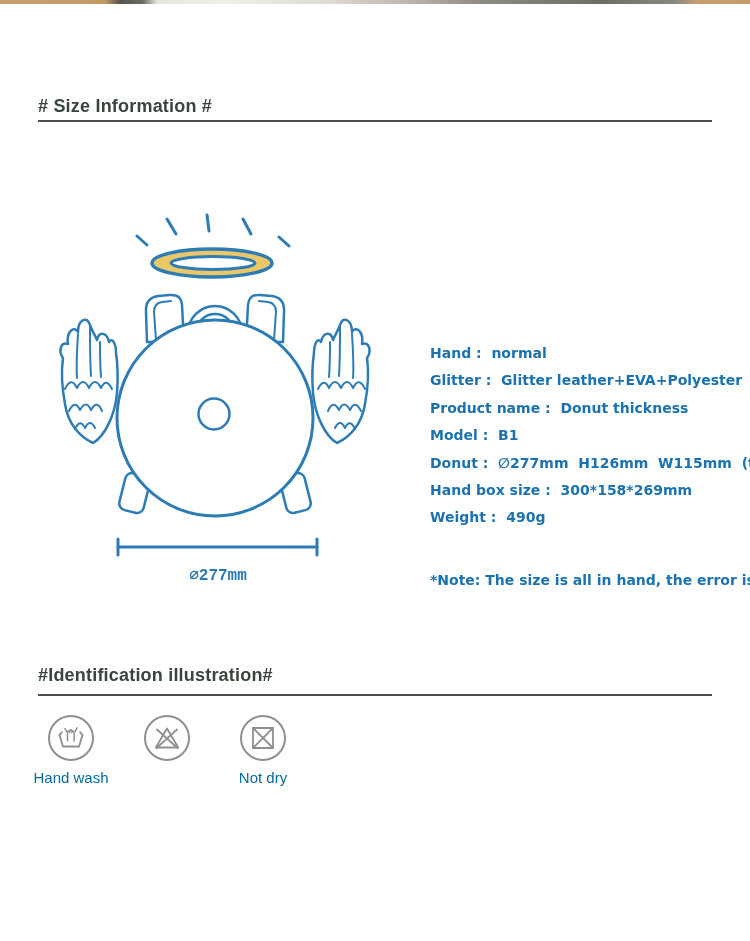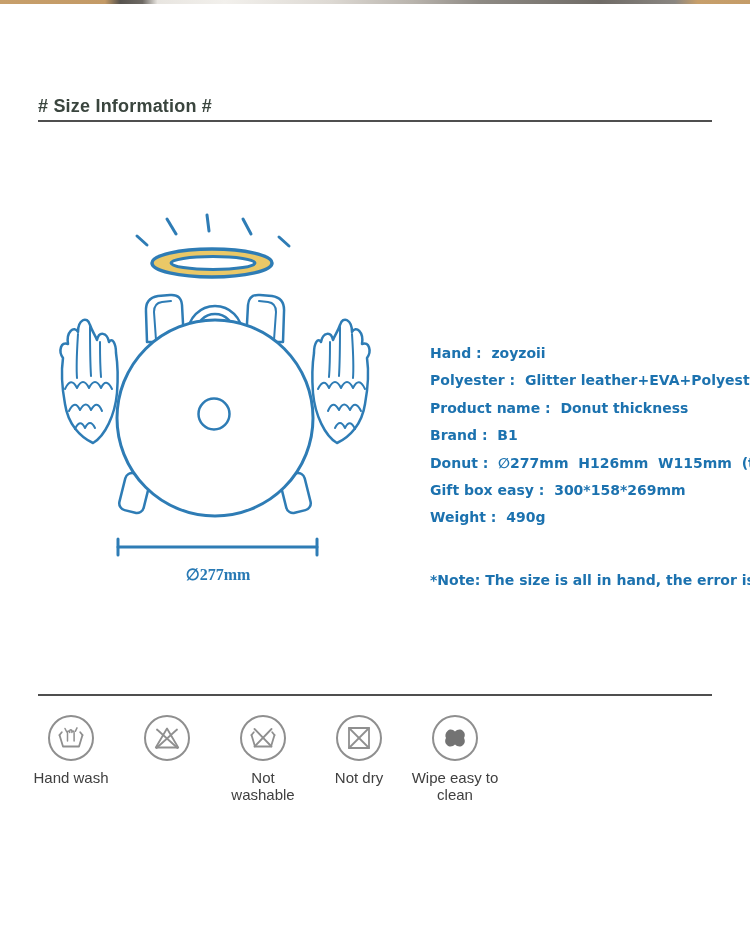--- a/index.html
+++ b/index.html
@@ -11,30 +11,30 @@
       #8a8681 90%,#c79f6b 93%,#c49c68 100%);}
   .sec-heading{position:absolute;left:38px;font-size:18px;font-weight:bold;
     color:#3a453e;letter-spacing:.2px;white-space:pre;}
   #size-heading{top:96px;}
   #care-heading{top:665px;}
   .rule{position:absolute;left:38px;width:674px;height:2px;background:#4f4f4f;}
   #rule-size{top:120px;}
   #rule-care{top:694px;}
   .illu-svg{position:absolute;left:52px;top:203px;width:330px;height:360px;}
   .dim-label{position:absolute;left:118px;top:565px;width:200px;text-align:center;
-    color:#2879b4;font-weight:bold;font-size:16px;font-family:Liberation Serif, serif;}
+    color:#2879b4;font-weight:bold;font-size:16px;font-family:Liberation Mono, monospace;}
   .specs{position:absolute;left:430px;top:340px;color:#1c72af;font-size:14px;
     font-weight:bold;font-family:"DejaVu Sans",sans-serif;}
   .spec-row{line-height:27.4px;white-space:pre;}
   .note{position:absolute;left:430px;top:572px;color:#1c72af;font-size:14px;
     font-weight:bold;font-family:"DejaVu Sans",sans-serif;white-space:pre;}
   .care-row{position:absolute;left:26px;top:714px;display:flex;gap:6px;}
   .care-item{width:90px;display:flex;flex-direction:column;align-items:center;}
   .care-circle{width:48px;height:48px;display:block;}
-  .care-label{margin-top:7px;font-size:15px;line-height:17px;color:#404040;text-align:center;}
+  .care-label{margin-top:7px;font-size:15px;line-height:17px;color:#0369a1;text-align:center;}
 </style>
 </head>
 <body>
 
 <div class="page">
 
   <div class="top-strip"></div>
 
   <div class="sec-heading" id="size-heading"># Size Information #</div>
   <div class="rule" id="rule-size"></div>
@@ -85,30 +85,31 @@
       <g stroke-width="3">
         <line x1="118" y1="547" x2="317" y2="547"></line>
         <line x1="118" y1="539" x2="118" y2="555"></line>
         <line x1="317" y1="539" x2="317" y2="555"></line>
       </g>
     </g>
   </svg>
   <div class="dim-label">∅277mm</div>
 
   <div class="specs">
-    <div class="spec-row"><span>Hand</span><span> :  </span><span>zoyzoii</span></div>
-    <div class="spec-row"><span>Polyester</span><span> :  </span><span>Glitter leather+EVA+Polyester</span></div>
+    <div class="spec-row"><span>Hand</span><span> :  </span><span>normal</span></div>
+    <div class="spec-row"><span>Glitter</span><span> :  </span><span>Glitter leather+EVA+Polyester</span></div>
     <div class="spec-row"><span>Product name</span><span> :  </span><span>Donut thickness</span></div>
-    <div class="spec-row"><span>Brand</span><span> :  </span><span>B1</span></div>
+    <div class="spec-row"><span>Model</span><span> :  </span><span>B1</span></div>
     <div class="spec-row"><span>Donut</span><span> :  </span><span>∅277mm  H126mm  W115mm  (thickness)</span></div>
-    <div class="spec-row"><span>Gift box easy</span><span> :  </span><span>300*158*269mm</span></div>
+    <div class="spec-row"><span>Hand box size</span><span> :  </span><span>300*158*269mm</span></div>
     <div class="spec-row"><span>Weight</span><span> :  </span><span>490g</span></div>
   </div>
   <div class="note">*Note: The size is all in hand, the error is normal</div>
 
+  <div class="sec-heading" id="care-heading">#Identification illustration#</div>
   <div class="rule" id="rule-care"></div>
 
   <div class="care-row">
 
     <div class="care-item">
       <svg class="care-circle" viewBox="0 0 48 48">
         <g stroke="#8f8f8f" fill="none" stroke-width="1.8" stroke-linecap="round" stroke-linejoin="round">
           <circle cx="24" cy="24" r="22" stroke-width="2"></circle>
           <path d="M12.5,21 L16,32.5 L32,32.5 L35.5,21"></path>
           <path d="M12.5,21 L14.8,18.2"></path>
@@ -126,53 +127,29 @@
         <g stroke="#8f8f8f" fill="none" stroke-width="1.8" stroke-linecap="round" stroke-linejoin="round">
           <circle cx="24" cy="24" r="22" stroke-width="2"></circle>
           <path d="M24,14.5 L12.8,33.5 H35.2 Z"></path>
           <line x1="14" y1="15.5" x2="34.5" y2="34"></line>
           <line x1="34" y1="15.5" x2="13.5" y2="34"></line>
         </g>
       </svg>
     </div>
 
 
-    <div class="care-item">
-      <svg class="care-circle" viewBox="0 0 48 48">
-        <g stroke="#8f8f8f" fill="none" stroke-width="1.8" stroke-linecap="round" stroke-linejoin="round">
-          <circle cx="24" cy="24" r="22" stroke-width="2"></circle>
-          <path d="M12.5,21 L16,32.5 L32,32.5 L35.5,21"></path>
-          <path d="M12.5,21 L14.8,18.2"></path>
-            <path d="M35.5,21 L33.2,18.2"></path>
-          <line x1="15.5" y1="15" x2="32.5" y2="32.5"></line>
-          <line x1="32.5" y1="15" x2="15.5" y2="32.5"></line>
-        </g>
-      </svg>
-      <div class="care-label">Not washable</div>
-    </div>
 
     <div class="care-item">
       <svg class="care-circle" viewBox="0 0 48 48">
         <g stroke="#8f8f8f" fill="none" stroke-width="1.8" stroke-linecap="round" stroke-linejoin="round">
           <circle cx="24" cy="24" r="22" stroke-width="2"></circle>
           <rect x="14" y="14" width="20" height="20"></rect>
           <line x1="14" y1="14" x2="34" y2="34"></line>
           <line x1="34" y1="14" x2="14" y2="34"></line>
         </g>
       </svg>
       <div class="care-label">Not dry</div>
     </div>
 
 
-    <div class="care-item">
-      <svg class="care-circle" viewBox="0 0 48 48">
-        <g stroke="#8f8f8f" fill="none" stroke-width="2" stroke-linecap="round" stroke-linejoin="round">
-          <circle cx="24" cy="24" r="22"></circle>
-          <path fill="#737373" stroke="none" d="M16.5,17 C19,14.5 22,15.5 24,17.5 C26,15.5 29.5,14.5 32,17
-            C34.5,19.5 34,22 33,24 C34,26 34.5,29 32,31 C29.5,33.5 26,32.5 24,30.5
-            C22,32.5 18.5,33.5 16,31 C13.5,28.5 14,26 15,24 C14,22 14,19.5 16.5,17 Z"></path>
-        </g>
-      </svg>
-      <div class="care-label">Wipe easy to clean</div>
-    </div>
 
   </div>
 </div>
 
 </body></html>

